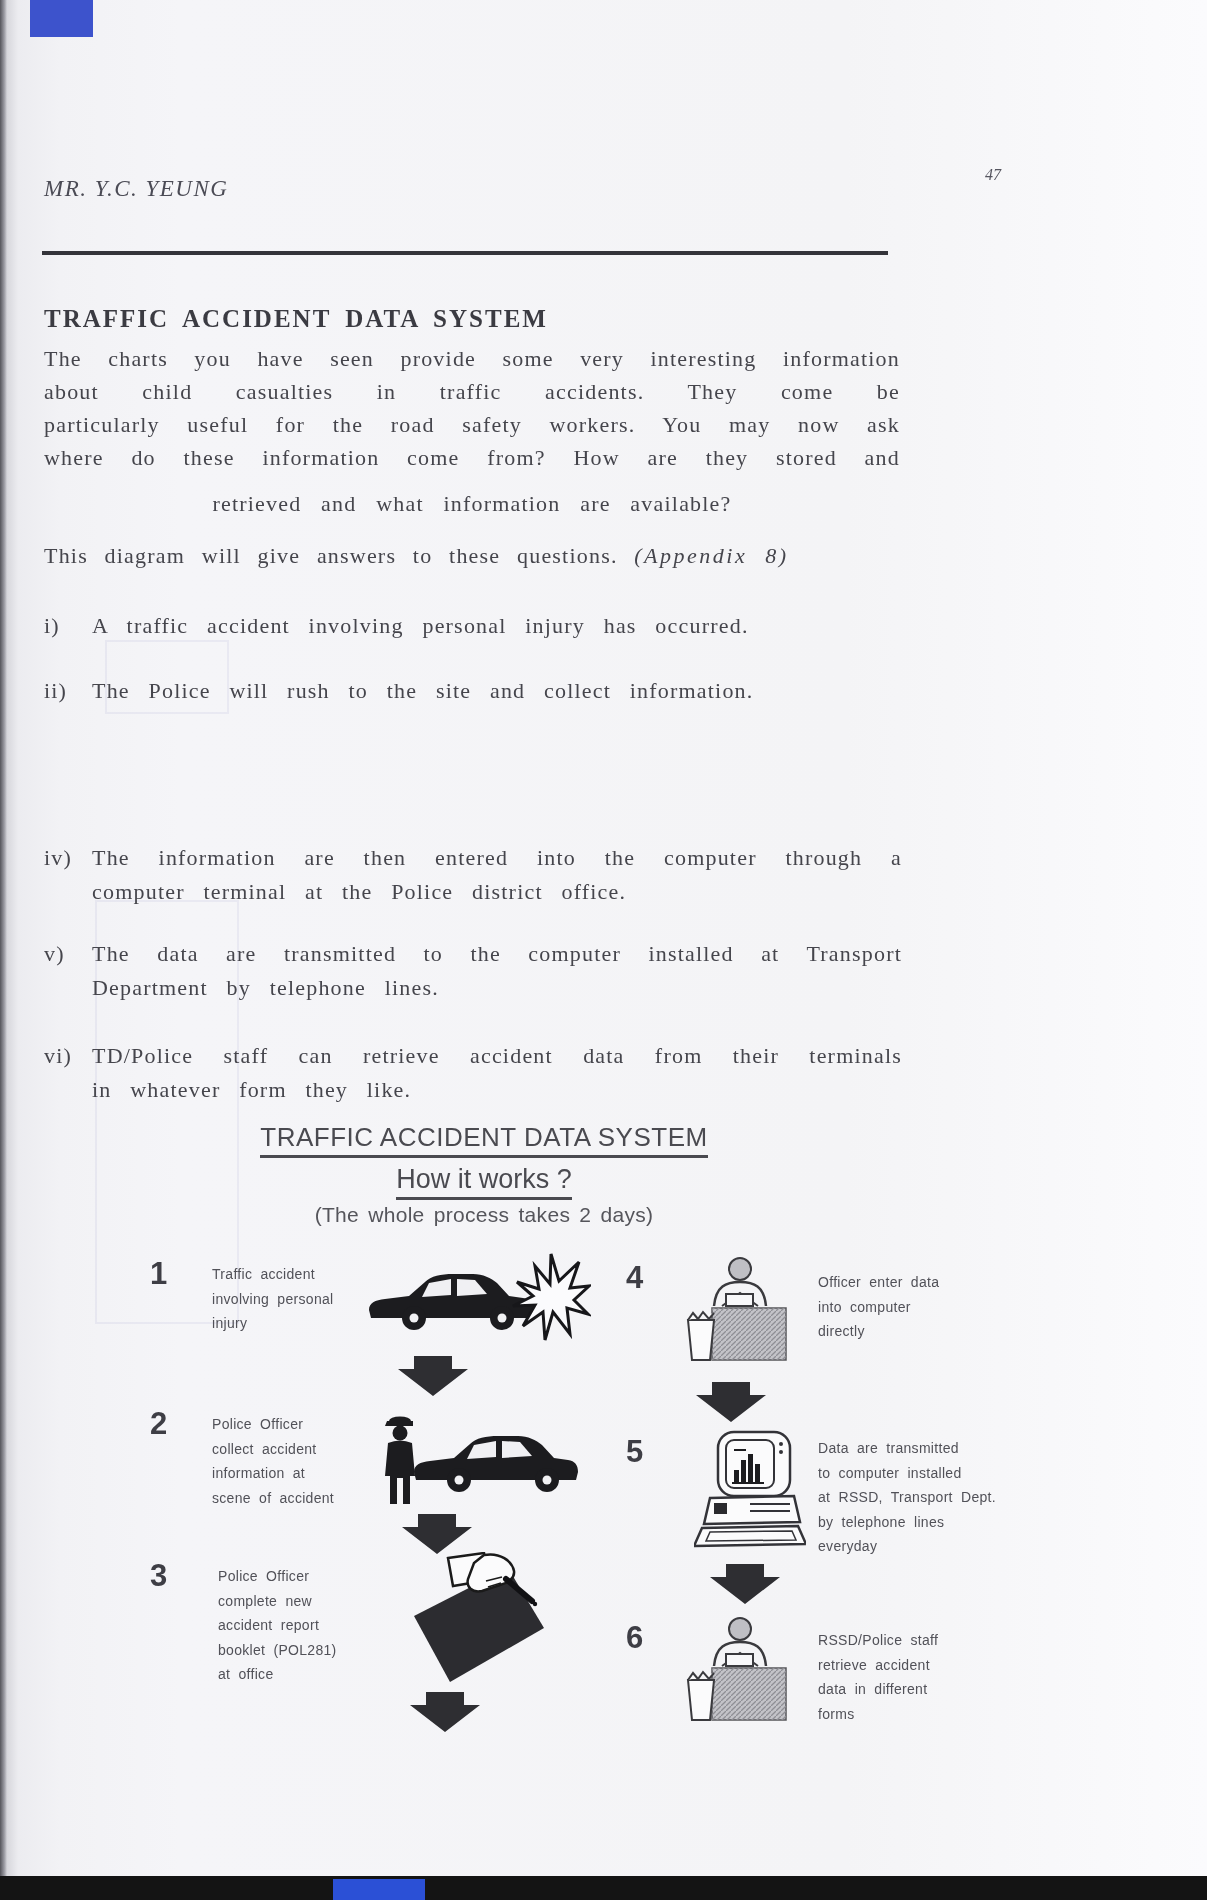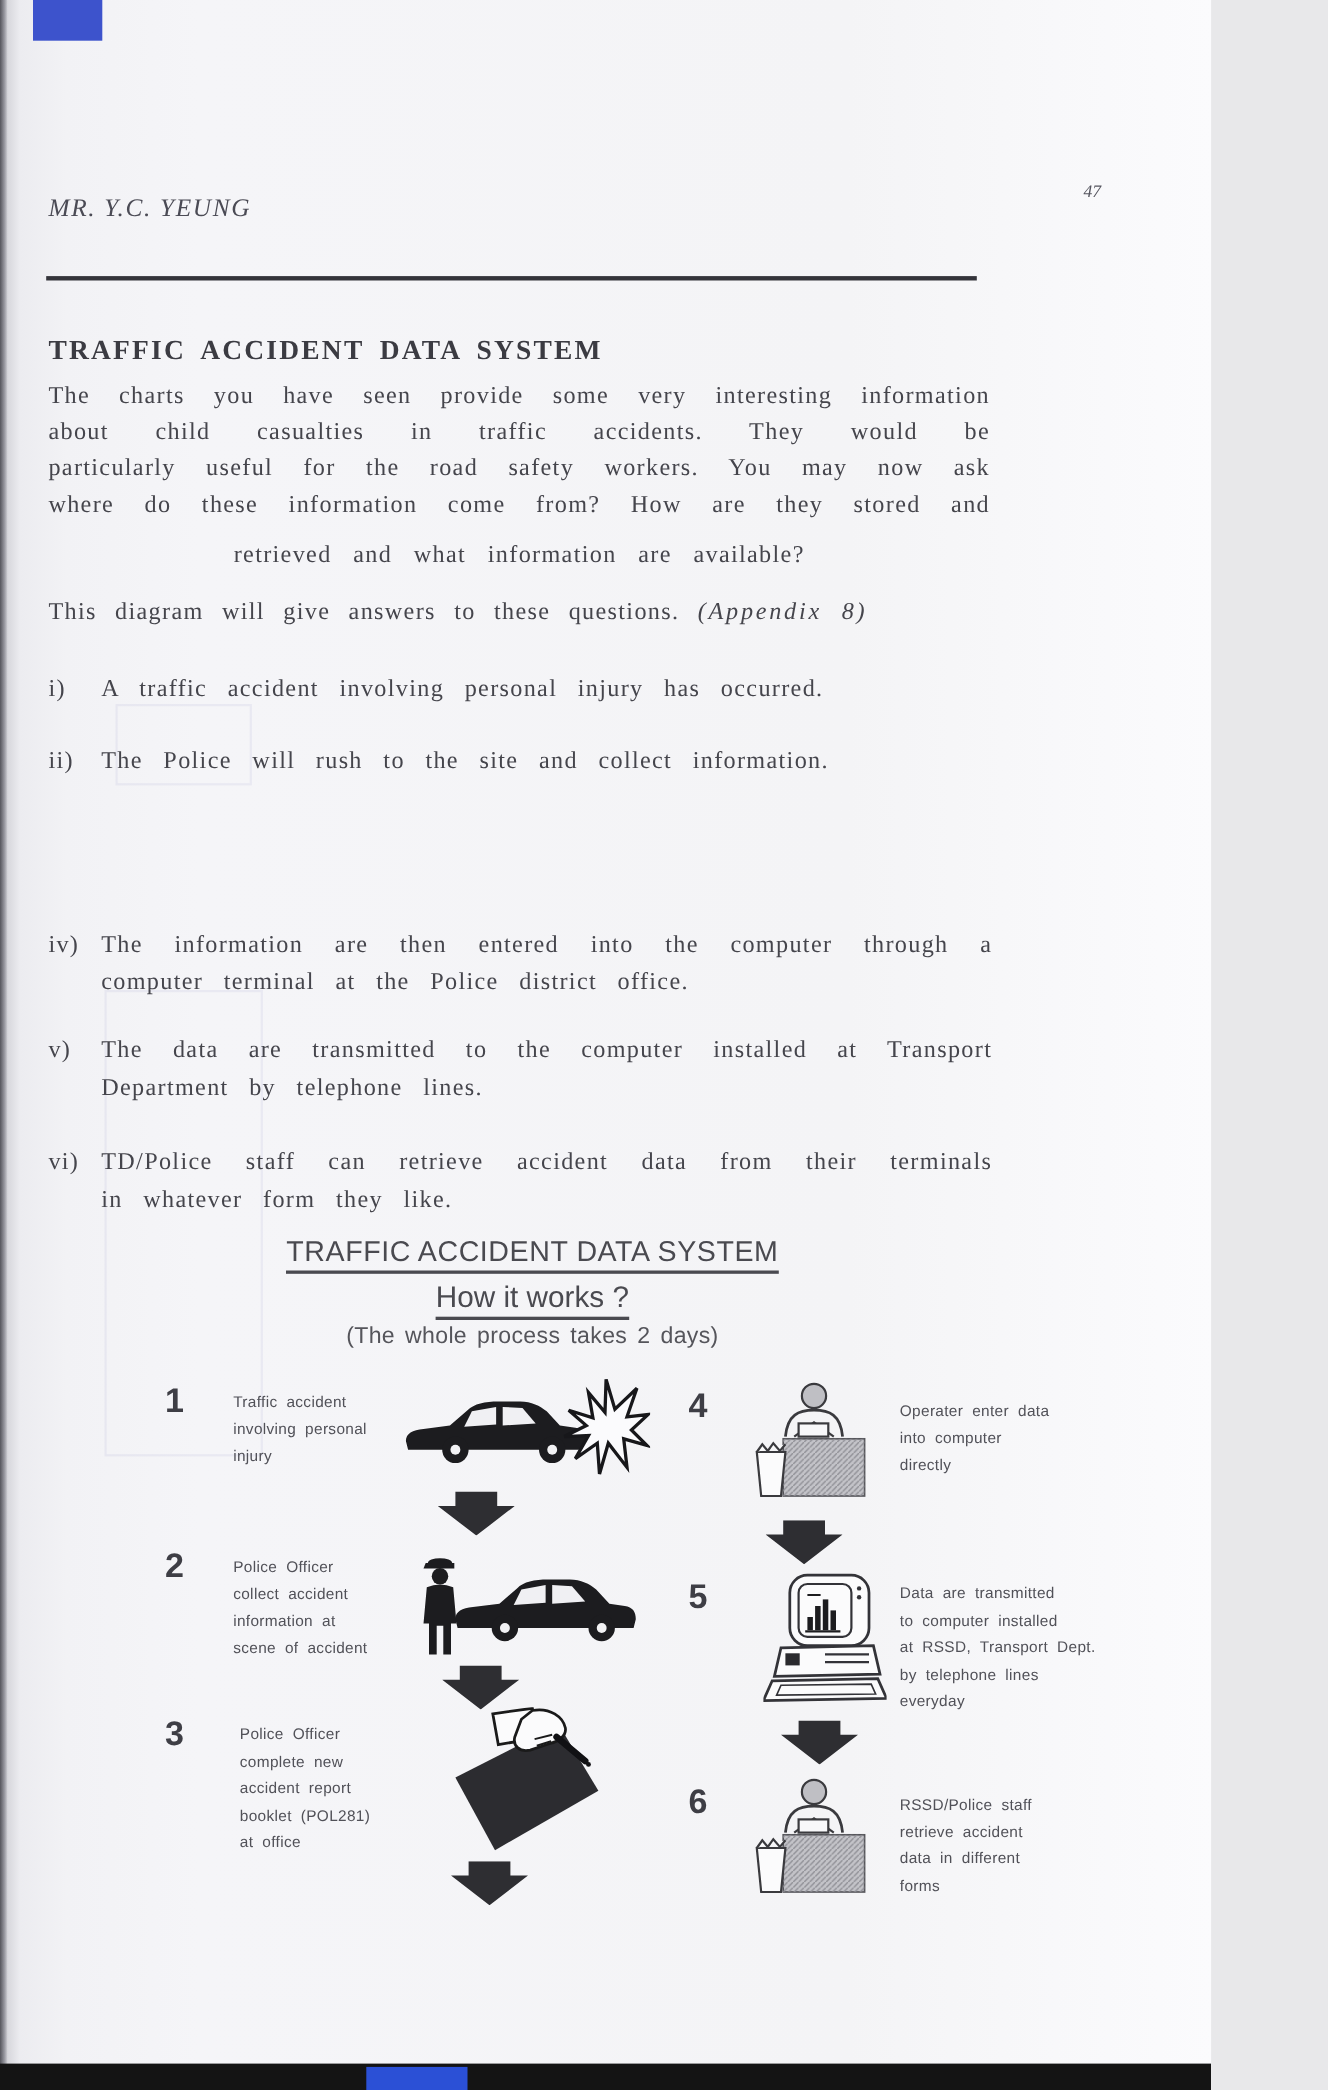--- a/index.html
+++ b/index.html
@@ -1,17 +1,17 @@
 <!DOCTYPE html>
 <html><head>
 <meta charset="utf-8">
 <style>
   html,body{margin:0;padding:0;background:#e8e8ea;}
   .page{
-    position:relative; width:1101px; height:1900px; overflow:hidden;
+    position:relative; width:1207px; height:1900px; overflow:hidden;
     background:
       linear-gradient(90deg, #c9c9cf 0px, #ececf0 18px, #f2f2f5 60px, #f5f5f8 180px, #f4f4f6 70%, #fbfbfd 100%);
     font-family:"Liberation Serif", serif;
     color:#45454c;
   }
   .edge-left{position:absolute;left:0;top:0;width:7px;height:100%;
     background:linear-gradient(90deg,#55555c,#9a9aa2 60%,transparent);}
   .blue-patch{position:absolute;left:30px;top:0;width:63px;height:37px;background:#3d53cc;}
   .bottom-band{position:absolute;left:0;top:1876px;width:1207px;height:24px;background:#141414;}
   .bottom-blue{position:absolute;left:333px;top:1879px;width:92px;height:21px;background:#2b50d6;}
@@ -67,21 +67,21 @@
   <div class="ghost" style="left:95px;top:900px;width:140px;height:420px;"></div>
 
   <div class="author">MR. Y.C. YEUNG</div>
   <div class="pageno">47</div>
   <div class="rule"></div>
 
   <div class="sec-title">TRAFFIC ACCIDENT DATA SYSTEM</div>
 
   <div class="para">
     <div class="jline">The charts you have seen provide some very interesting information</div>
-    <div class="jline">about child casualties in traffic accidents.  They would be</div>
+    <div class="jline">about child casualties in traffic accidents.  They come be</div>
     <div class="jline">particularly useful for the road safety workers.  You may now ask</div>
     <div class="jline">where do these information come from?  How are they stored and</div>
     <div class="jlast">retrieved and what information are available?</div>
   </div>
 
   <div class="lead">
     <span>This diagram will give answers to these questions.</span>
     <span class="em">(Appendix 8)</span>
   </div>
 
@@ -207,21 +207,21 @@
     <circle cx="74" cy="13" r="11" fill="#bfbfc4" stroke="#3a3a3e" stroke-width="2"></circle>
     <path d="M48 50 C50 30 60 26 74 26 C88 26 98 30 100 50" fill="none" stroke="#3a3a3e" stroke-width="2.5"></path>
     <path d="M56 50 L74 37 L92 50" fill="none" stroke="#3a3a3e" stroke-width="2"></path>
     <rect x="60" y="38" width="27" height="12" fill="#f8f8fa" stroke="#3a3a3e" stroke-width="2"></rect>
     <rect x="46" y="52" width="74" height="52" fill="#c3c3c8" stroke="#55555a" stroke-width="1.5"></rect>
     <rect x="46" y="52" width="74" height="52" fill="url(#hatch4)" stroke="none"></rect>
     <polygon points="22,64 48,64 44,104 26,104" fill="#fbfbfc" stroke="#3a3a3e" stroke-width="2"></polygon>
     <path d="M22 64 l5 -7 l5 6 l5 -7 l6 7 l5 -6" fill="#fbfbfc" stroke="#3a3a3e" stroke-width="2"></path>
   </svg>
   <div class="step-text w-right" style="left:818px;top:1270px">
-    <div>Operater enter data</div>
+    <div>Officer enter data</div>
     <div>into computer</div>
     <div>directly</div>
   </div>
   <svg class="icon" style="left:696px;top:1382px" width="70" height="40" viewBox="0 0 70 40">
     <polygon fill="#2e2e32" points="16,0 54,0 54,13 70,13 35,40 0,13 16,13"></polygon>
   </svg>
 
   <div class="step-num" style="left:626px;top:1434px">5</div>
   <svg class="icon" style="left:694px;top:1430px" width="112" height="120" viewBox="0 0 112 120">
     <rect x="24" y="2" width="72" height="64" rx="16" fill="#fbfbfc" stroke="#333338" stroke-width="2.5"></rect>

